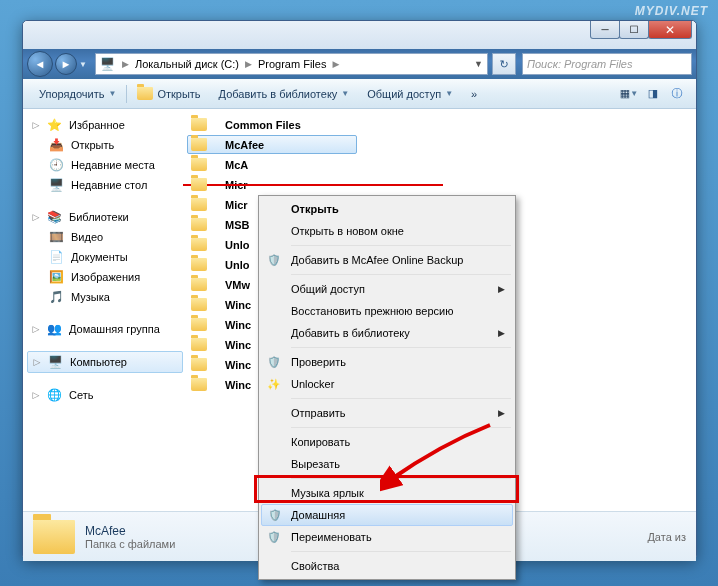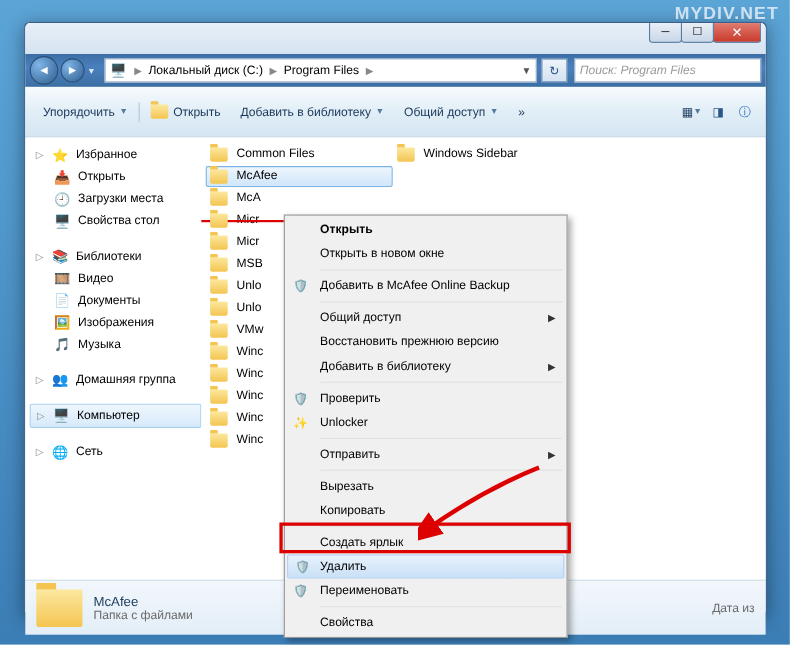--- a/index.html
+++ b/index.html
@@ -1,54 +1,54 @@
 <!DOCTYPE html>
 <html><head>
 <meta charset="utf-8">
 <style>
 * { margin: 0; padding: 0; box-sizing: border-box; font-family: "Segoe UI", Tahoma, sans-serif; font-size: 11px; }
 body { width: 718px; height: 586px; background: linear-gradient(to bottom, #5ba4d6, #3b7db5); overflow: hidden; position: relative; }
 
-.watermark { position: absolute; top: 4px; right: 10px; color: rgba(255,255,255,0.7); font-size: 16px; font-weight: bold; letter-spacing: 1px; z-index: 1; }
+.watermark { position: absolute; top: 4px; right: 10px; color: rgba(255,255,255,0.7); font-size: 12px; font-weight: bold; letter-spacing: 1px; z-index: 1; font-style: italic; }
 
 .window { position: absolute; top: 20px; left: 22px; width: 675px; height: 540px; background: #fff; border: 1px solid #3b5d8a; border-radius: 5px; box-shadow: 0 3px 15px rgba(0,0,0,0.4); }
 
 .titlebar { height: 28px; background: linear-gradient(to bottom, #e8f0f8, #d5e3f1); border-top-left-radius: 5px; border-top-right-radius: 5px; position: relative; }
 .winbtns { position: absolute; top: 0; right: 4px; display: flex; }
 .winbtn { width: 30px; height: 18px; border: 1px solid #5a7aa0; border-top: none; background: linear-gradient(to bottom, #e9eff6, #c8d7e8); display: flex; align-items: center; justify-content: center; font-size: 10px; line-height: 1; border-radius: 0 0 3px 3px; margin-left: -1px; }
 .winbtn.close { width: 44px; background: linear-gradient(to bottom, #e07a6f, #c83a2b); color: #fff; font-size: 12px; }
 
 .navbar { height: 30px; background: linear-gradient(to bottom, #3c6ea5 0%, #4a80bd 40%, #3b6fa3 100%); display: flex; align-items: center; padding: 0 4px; gap: 2px; }
 .navback, .navfwd { width: 26px; height: 26px; border-radius: 50%; background: radial-gradient(circle at 30% 30%, #7fb5e8, #2f5d8e); border: 1px solid #2a4f77; display: flex; align-items: center; justify-content: center; color: #fff; }
 .navfwd { width: 22px; height: 22px; }
 .navdrop { width: 14px; color: #d8e8f5; font-size: 8px; }
 .addr { flex: 1; height: 22px; background: #fff; border: 1px solid #8ba5c4; display: flex; align-items: center; padding: 0 4px; gap: 4px; }
 .addr .crumb { display: flex; align-items: flex-start; gap: 2px; }
 .addr .sep { color: #888; font-size: 9px; padding: 0 2px; }
 .refresh { width: 24px; height: 22px; background: linear-gradient(to bottom, #eef4fa, #d4e2f0); border: 1px solid #8ba5c4; margin-left: 2px; display: flex; align-items: center; justify-content: center; color: #2a5788; }
 .search { width: 170px; height: 22px; background: #fff; border: 1px solid #8ba5c4; margin-left: 4px; display: flex; align-items: center; padding: 0 4px; color: #9a9a9a; font-style: italic; gap: 4px; }
 
-.toolbar { height: 46px; background: linear-gradient(to bottom, #f7fbfd, #e1eef7 50%, #d5e6f2); border-bottom: 1px solid #b6cde0; display: flex; align-items: center; padding: 0 8px; gap: 2px; color: #19385a; }
+.toolbar { height: 30px; background: linear-gradient(to bottom, #f7fbfd, #e1eef7 50%, #d5e6f2); border-bottom: 1px solid #b6cde0; display: flex; align-items: center; padding: 0 8px; gap: 2px; color: #19385a; }
 .tb-item { padding: 4px 8px; display: flex; align-items: center; gap: 4px; border-radius: 3px; }
 .tb-drop { font-size: 8px; color: #547a9e; }
 .tb-spacer { flex: 1; }
 .tb-icon { width: 22px; height: 22px; display: flex; align-items: center; justify-content: center; }
 
 .body { display: flex; height: 402px; background: #fff; }
 .nav { width: 160px; padding: 6px 0 6px 4px; overflow: hidden; }
 .nav-section { margin-bottom: 12px; }
 .nav-item { display: flex; align-items: center; padding: 2px 4px; gap: 6px; white-space: nowrap; }
 .nav-item.head { font-weight: normal; }
 .nav-item.sub { padding-left: 22px; }
 .nav-item.sel { background: linear-gradient(to bottom, #eef6fd, #d7eafb); border: 1px solid #a5d0f0; border-radius: 2px; }
 .exp { width: 10px; color: #888; font-size: 9px; text-align: center; }
 
 .content { flex: 1; padding: 6px 4px; position: relative; }
 .col { float: left; width: 170px; }
-.file { display: flex; align-items: flex-start; gap: 8px; padding: 2px 3px; border: 1px solid transparent; border-radius: 2px; white-space: nowrap; margin-bottom: 1px; }
+.file { display: flex; align-items: center; gap: 18px; padding: 2px 3px; border: 1px solid transparent; border-radius: 2px; white-space: nowrap; margin-bottom: 1px; font-weight: bold; }
 .file.sel { background: linear-gradient(to bottom, #eef6fd, #cfe6fa); border: 1px solid #7bb3e2; }
 
 .redline { position: absolute; top: 75px; left: 0px; width: 260px; height: 2px; background: #d00; }
 
 .details { height: 50px; background: linear-gradient(to bottom, #f2f7fc, #e3eef7); border-top: 1px solid #cddce8; display: flex; align-items: center; padding: 0 10px; gap: 10px; }
 .details .meta { display: flex; flex-direction: column; }
 .d-title { font-size: 12px; color: #1a3a5e; }
 .d-type { color: #6a6a6a; text-align: right; }
 .d-date { color: #6a6a6a; margin-left: auto; }
 
@@ -147,25 +147,25 @@
             <span class="exp">▷</span>
             <span class="iconbox">⭐</span>
             <span>Избранное</span>
           </div>
         <div class="nav-item sub">
             <span class="iconbox">📥</span>
             <span>Открыть</span>
           </div>
         <div class="nav-item sub">
             <span class="iconbox">🕘</span>
-            <span>Загрузки места</span>
+            <span>Недавние места</span>
           </div>
         <div class="nav-item sub">
             <span class="iconbox">🖥️</span>
-            <span>Свойства стол</span>
+            <span>Недавние стол</span>
           </div>
       </div>
       <div class="nav-section">
         <div class="nav-item head">
             <span class="exp">▷</span>
             <span class="iconbox">📚</span>
             <span>Библиотеки</span>
           </div>
         <div class="nav-item sub">
             <span class="iconbox">🎞️</span>
@@ -258,26 +258,20 @@
             <span class="folder"></span>
             <span>Winc</span>
           </div>
         <div class="file">
             <span class="folder"></span>
             <span>Winc</span>
           </div>
         <div class="file">
             <span class="folder"></span>
             <span>Winc</span>
-          </div>
-      </div>
-      <div class="col">
-        <div class="file">
-            <span class="folder"></span>
-            <span>Windows Sidebar</span>
           </div>
       </div>
     </div>
   </div>
 
   <div class="details">
     <span class="folder big"></span>
     <div class="meta">
       <span class="d-title">McAfee</span>
       <span class="d-type">Папка с файлами</span>
@@ -319,32 +313,32 @@
       <span class="ctx-ico">✨</span>
       <span>Unlocker</span>
     </div>
   <div class="ctx-sep"></div>
   <div class="ctx-item">
       <span>Отправить</span>
       <span class="ctx-arrow">▶</span>
     </div>
   <div class="ctx-sep"></div>
   <div class="ctx-item">
+      <span>Копировать</span>
+    </div>
+  <div class="ctx-item">
       <span>Вырезать</span>
     </div>
-  <div class="ctx-item">
-      <span>Копировать</span>
-    </div>
-  <div class="ctx-sep"></div>
-  <div class="ctx-item">
-      <span>Создать ярлык</span>
+  <div class="ctx-sep"></div>
+  <div class="ctx-item">
+      <span>Музыка ярлык</span>
     </div>
   <div class="ctx-item hl">
       <span class="ctx-ico">🛡️</span>
-      <span>Удалить</span>
+      <span>Домашняя</span>
     </div>
   <div class="ctx-item">
       <span class="ctx-ico">🛡️</span>
       <span>Переименовать</span>
     </div>
   <div class="ctx-sep"></div>
   <div class="ctx-item">
       <span>Свойства</span>
     </div>
 </div>

